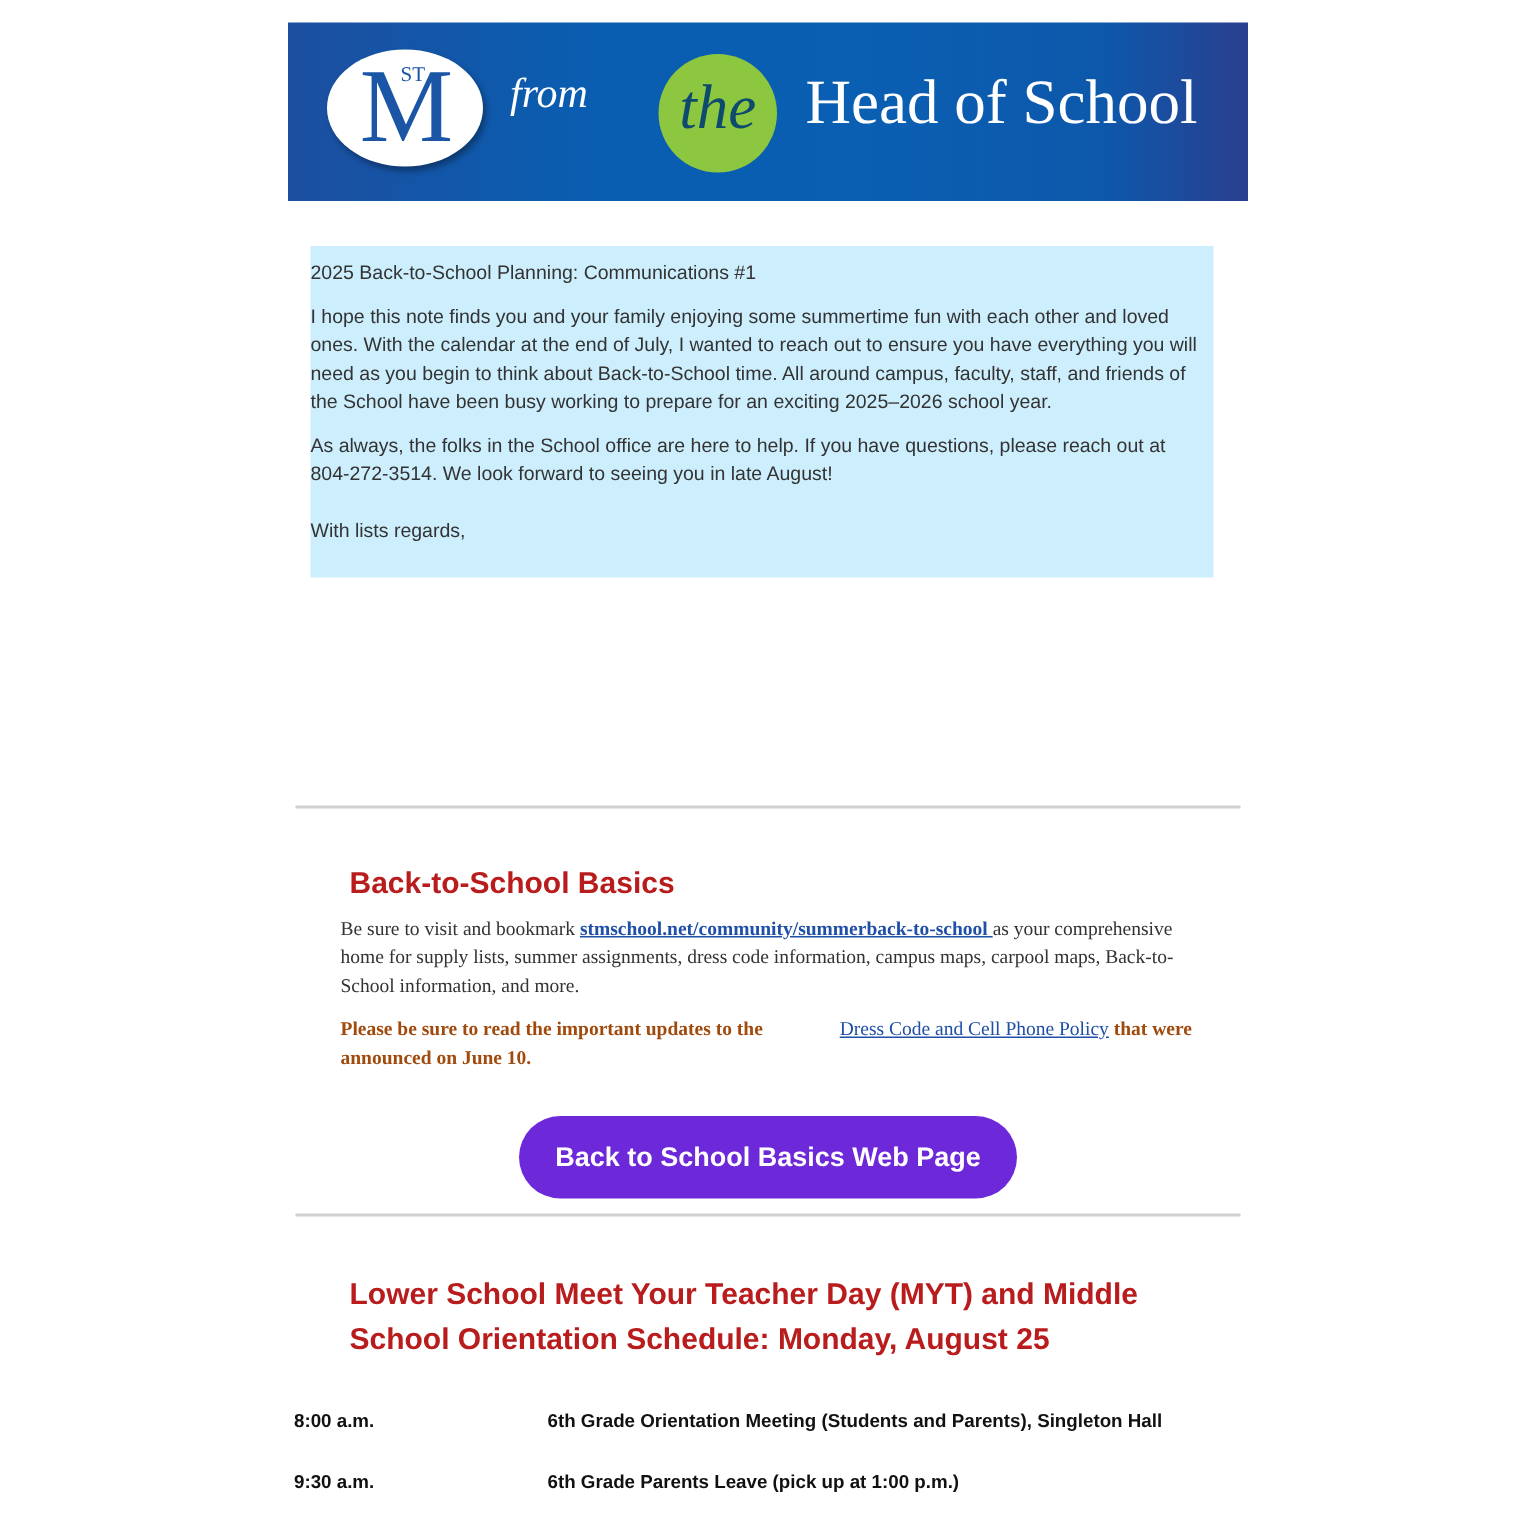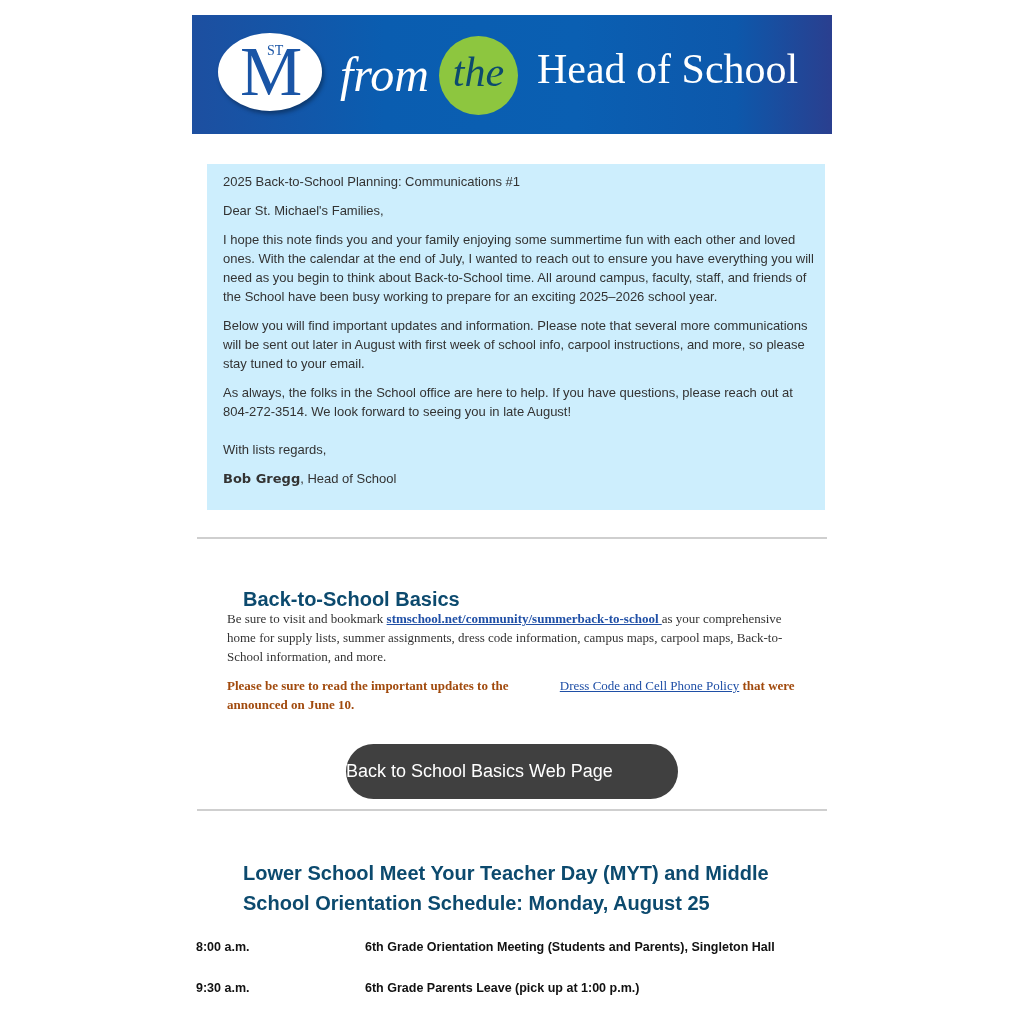--- a/index.html
+++ b/index.html
@@ -17,53 +17,53 @@
     .logo-m {
       position: absolute; left: 14px; top: 4px; width: 78px; text-align: center;
       font-family: "Liberation Serif", serif; font-size: 70px; line-height: 70px; color: #1a55a6;
     }
     .logo-st {
       position: absolute; left: 49px; top: 10px;
       font-family: "Liberation Serif", serif; font-size: 14px; color: #1a55a6;
     }
     .banner-from {
       position: absolute; left: 148px; top: 32px;
-      font-family: "Liberation Serif", serif; font-style: italic; font-size: 48px; color: #ffffff;
+      font-family: "Liberation Serif", serif; font-style: italic; font-size: 28px; color: #ffffff;
     }
     .the-circle {
       position: absolute; left: 247px; top: 21px; width: 79px; height: 79px;
       border-radius: 50%; background: #8dc63f;
     }
     .the-text {
       position: absolute; left: 0; top: 12px; width: 79px; text-align: center;
       font-family: "Liberation Serif", serif; font-style: italic; font-size: 42px; color: #0c4a6e;
     }
     .banner-head {
       position: absolute; left: 345px; top: 30px;
       font-family: "Liberation Serif", serif; font-size: 42px; color: #ffffff; white-space: nowrap;
     }
     .letter {
       position: absolute; left: 207px; top: 164px; width: 594px;
-      background: #cdeefd; padding: 8px 8px 12px 16px;
+      background: #cdeefd; padding: 8px 8px 12px 0;
       font-size: 13px; line-height: 19px; color: #333333;
     }
     .letter p { margin: 0 0 10px 0; }
     .letter .gap { margin-top: 19px; }
     .letter .sig-name { font-weight: bold; font-family: "DejaVu Sans", sans-serif; font-size: 13px; }
     .hr { position: absolute; left: 197px; width: 630px; height: 2px; background: #cfcfcf; }
     .section { position: absolute; left: 227px; width: 570px; }
-    .section h2 { margin: 16px; font-size: 20px; font-weight: bold; color: #0c4a6e; }
+    .section h2 { margin: 6px; font-size: 20px; font-weight: bold; color: #b91c1c; }
     .section p { margin: 0; font-size: 13px; line-height: 19px; font-family: Liberation Serif, serif; }
     .link { color: #1f4fa6; font-weight: bold; text-decoration: underline; cursor: pointer; }
     .alert { color: #a14a0d; font-weight: bold; }
     .alert .link { color: #1f4fa6; font-weight: normal; padding-left: 48px; }
     .cta {
       position: absolute; left: 346px; top: 744px; width: 332px; height: 55px;
-      border-radius: 28px; background: #404040; color: #ffffff;
-      font-size: 18px; font-weight: normal; text-align: left; line-height: 55px; cursor: pointer;
+      border-radius: 28px; background: #6d28d9; color: #ffffff;
+      font-size: 18px; font-weight: bold; text-align: center; line-height: 55px; cursor: pointer;
     }
     .h2-big { font-size: 20px; font-weight: bold; line-height: 30px; color: #333333; margin: 0; }
     .sched-row { position: absolute; left: 196px; width: 640px; font-size: 12.5px; font-weight: bold; color: #111111; }
     .sched-time { position: absolute; left: 0; }
     .sched-desc { position: absolute; left: 169px; white-space: nowrap; }
   </style>
 </head>
 <body>
 
 <div class="banner">
@@ -73,26 +73,23 @@
   </div>
   <span class="banner-from">from</span>
   <div class="the-circle">
     <span class="the-text">the</span>
   </div>
   <span class="banner-head">Head of School</span>
 </div>
 
 <div class="letter">
   <p>2025 Back-to-School Planning: Communications #1</p>
-  <p>Dear St. Michael's Families,</p>
   <p>I hope this note finds you and your family enjoying some summertime fun with each other and loved ones. With the calendar at the end of July, I wanted to reach out to ensure you have everything you will need as you begin to think about Back-to-School time. All around campus, faculty, staff, and friends of the School have been busy working to prepare for an exciting 2025–2026 school year.</p>
-  <p>Below you will find important updates and information. Please note that several more communications will be sent out later in August with first week of school info, carpool instructions, and more, so please stay tuned to your email.</p>
   <p>As always, the folks in the School office are here to help. If you have questions, please reach out at 804-272-3514. We look forward to seeing you in late August!</p>
   <p class="gap">With lists regards,</p>
-  <p><span class="sig-name">Bob Gregg</span><span>, Head of School</span></p>
 </div>
 
 <div class="hr" style="top:537px;"></div>
 
 <div class="section" style="top:572px;">
   <h2>Back-to-School Basics</h2>
 </div>
 <div class="section" style="top:609px;">
   <p><span>Be sure to visit and bookmark </span><a class="link">stmschool.net/community/summerback-to-school </a><span>as your comprehensive home for supply lists, summer assignments, dress code information, campus maps, carpool maps, Back-to-School information, and more.</span></p>
 </div>

